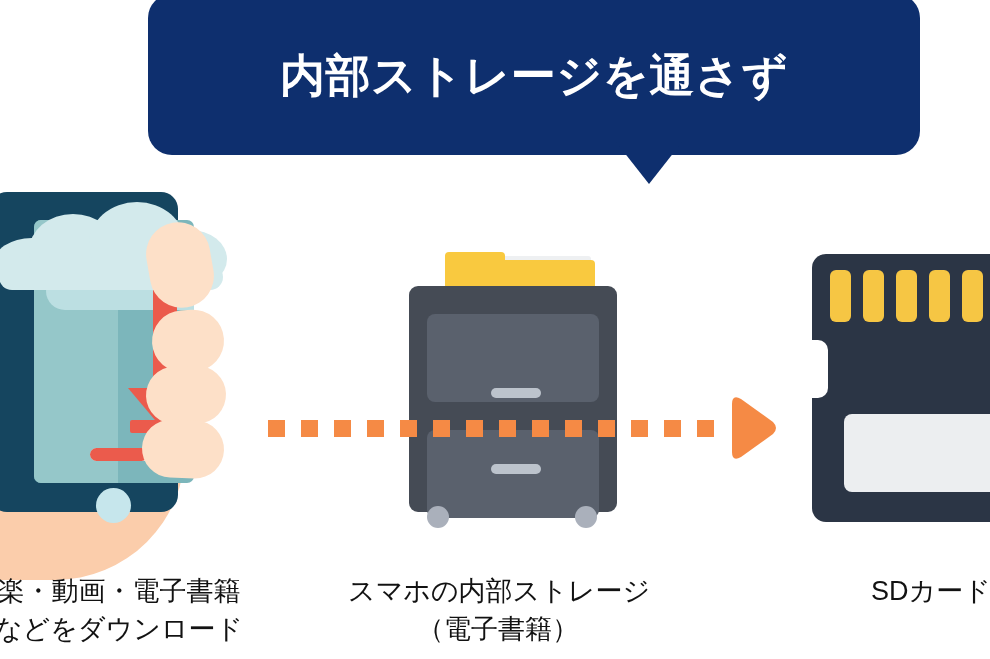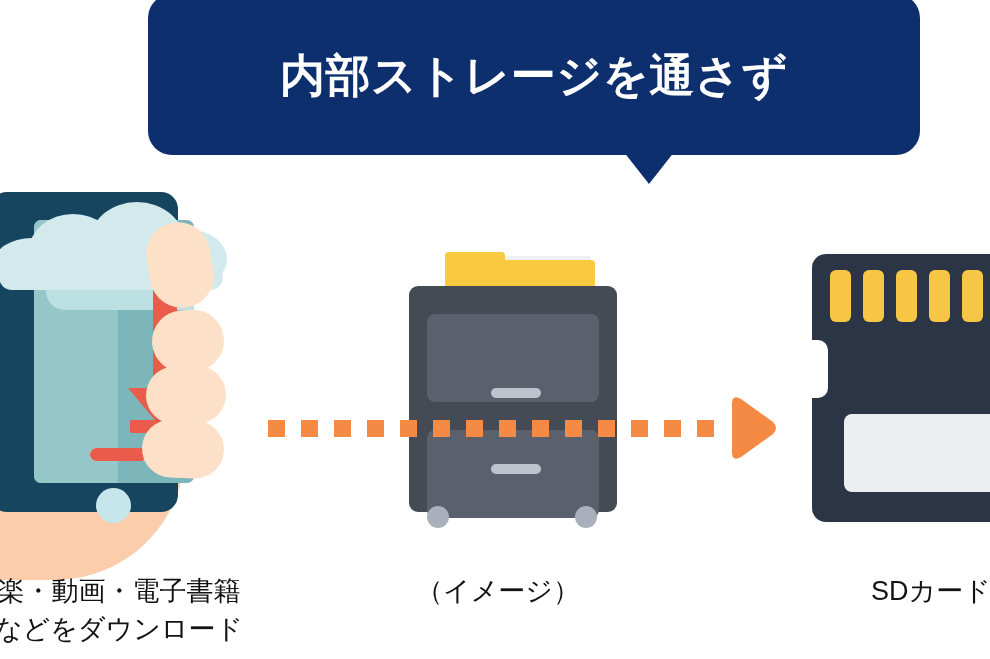--- a/index.html
+++ b/index.html
@@ -219,19 +219,20 @@
   </div>
   <div class="callout-text">
     <div class="callout-line1">内部ストレージを通さず</div>
   </div>
 
   <div class="caption cap-left">
     <div>楽・動画・電子書籍</div>
     <div>などをダウンロード</div>
   </div>
   <div class="caption cap-mid">
-    <div>（イメージ）</div>
+    <div>スマホの内部ストレージ</div>
+    <div>（電子書籍）</div>
   </div>
   <div class="caption cap-right">
     <div>SDカード</div>
   </div>
 
 </div>
 
 </body></html>

